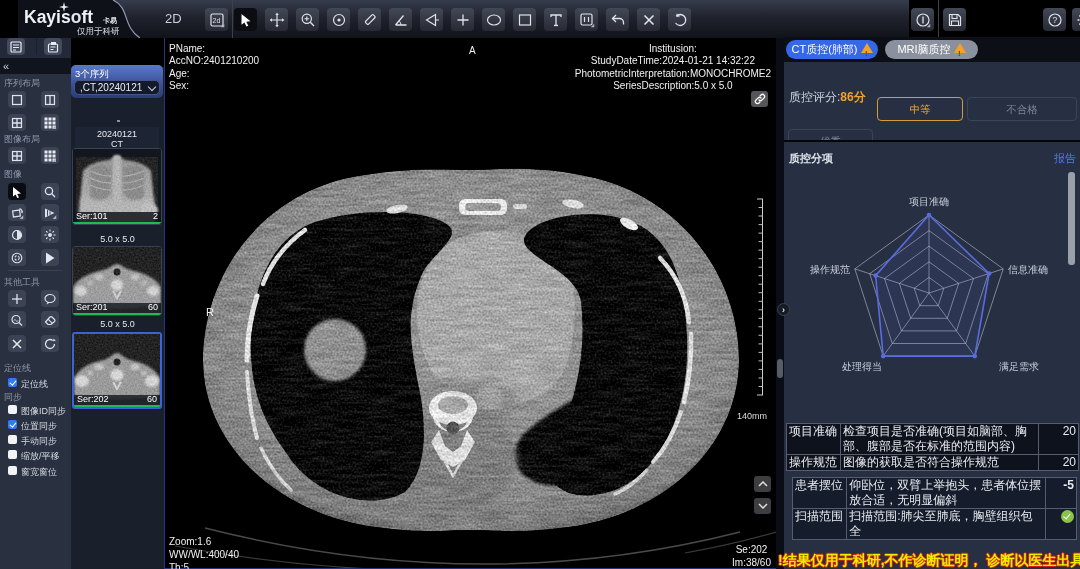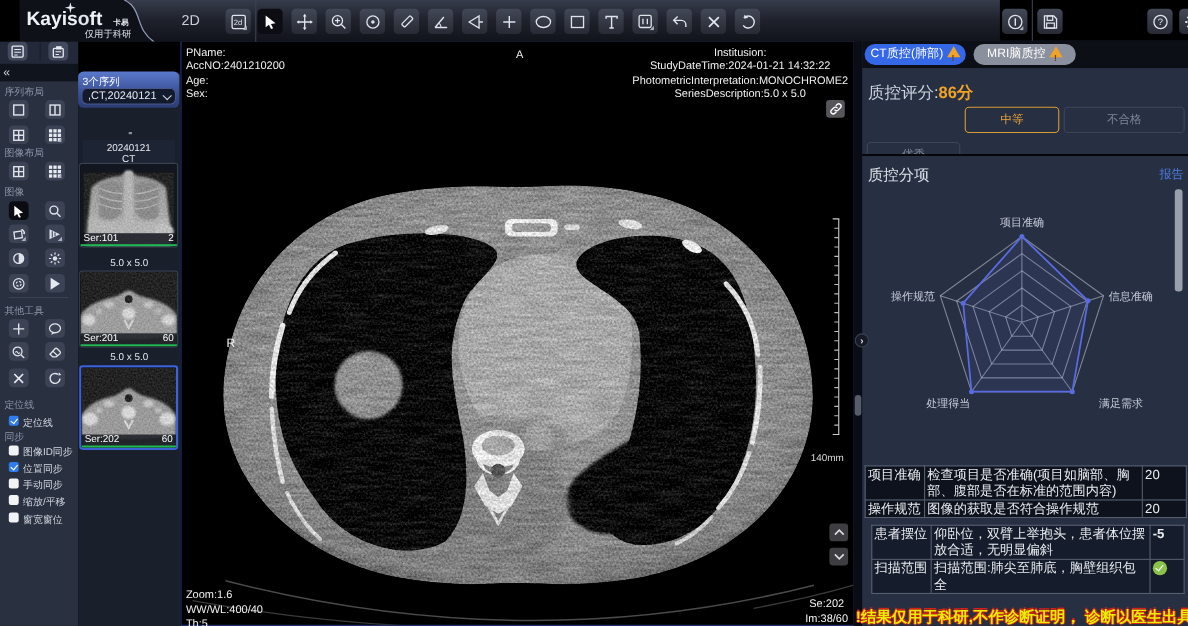--- a/index.html
+++ b/index.html
@@ -58,40 +58,40 @@
 .vpbtn { position:absolute; width:17px; height:16px; border-radius:3px; background:#3e3e42; }
 .vpbtn svg { position:absolute; left:50%; top:50%; transform:translate(-50%,-50%); }
 
 
 #panel { position:absolute; left:784px; top:37px; width:328px; height:532px; background:#273043; }
 #tabs { position:absolute; left:0; top:0; width:296px; height:25px; background:#0c0f16; }
 .pill { position:absolute; top:3px; height:19px; border-radius:10px; color:#fff; font-size:11px; line-height:19px; text-align:center; }
 #pill1 { left:2px; width:92px; background:#3568e7; }
 #pill2 { left:101px; width:93px; background:#8a909d; }
 #score-sec { position:absolute; left:0; top:25px; width:296px; height:78px; background:#273043; }
-#score-lab { position:absolute; left:5px; top:13px; font-size:15px; color:#ccd2dd; }
+#score-lab { position:absolute; left:5px; top:27px; font-size:12px; color:#ccd2dd; }
 #score-val { color:#f0a325; font-weight:bold; }
 .qbtn { position:absolute; top:35px; height:24px; border-radius:4px; background:transparent;
   border:1px solid #3c4459; color:#7d8696; font-size:10.5px; line-height:22px; text-align:center; }
 .qbtn.mid { border-color:#d89b33; color:#efa637; }
 #divider { position:absolute; left:0; top:103px; width:296px; height:2px; background:#04060a; }
 #sub-sec { position:absolute; left:0; top:105px; width:296px; height:427px; background:#273043; overflow:hidden; }
 .warn { display:inline-block; width:0; height:0; border-left:6px solid transparent; border-right:6px solid transparent;
   border-bottom:10px solid #f0a325; position:relative; top:0px; }
 .warn:after { content:"!"; position:absolute; left:-1.5px; top:1px; font-size:8px; color:#7a3c00; font-weight:bold; }
 #collapse { position:absolute; left:777px; top:303px; width:13px; height:13px; border-radius:7px; background:#161b26;
   border:1px solid #3a4152; z-index:5; color:#dfe3ea; font-size:9px; text-align:center; line-height:12px; font-weight:bold; }
-#sub-title { position:absolute; left:5px; top:9px; font-size:14px; color:#dde2ea; }
+#sub-title { position:absolute; left:5px; top:9px; font-size:11px; color:#dde2ea;font-weight:bold; }
 #report { position:absolute; right:4px; top:9px; font-size:11px; color:#4b7de2; }
 #pscroll { position:absolute; left:284px; top:30px; width:7px; height:93px; border-radius:3px; background:#9aa0ab; }
 
 
 .tbl { position:absolute; border-collapse:collapse; }
 .tbl td { border:1px solid #555d6e; color:#e8ebf0; font-size:12px; line-height:15px; padding:0 2px; vertical-align:top; background:#0d121c; }
-.tbl td.c { text-align:left; }
+.tbl td.c { text-align:right; }
 .tbl2 td { background:#151c2b; }
 .red { color:#e33; font-weight:bold; }
 .chk { display:inline-block; width:13px; height:13px; border-radius:7px; background:#8bc34a; position:relative; vertical-align:middle; }
 .chk:after { content:""; position:absolute; left:4px; top:2px; width:3px; height:6px; border:solid #fff; border-width:0 1.8px 1.8px 0; transform:rotate(40deg); }
 
 #marquee { position:absolute; left:778px; top:552px; width:304px; height:16px; overflow:hidden; z-index:30;
   color:#e8ef00; font-size:14px; font-weight:bold; white-space:nowrap;
   text-shadow:-1px 0 0 #d52015, 1px 0 0 #d52015, 0 -1px 0 #d52015, 0 1px 0 #d52015; }
 </style>
 </head>

